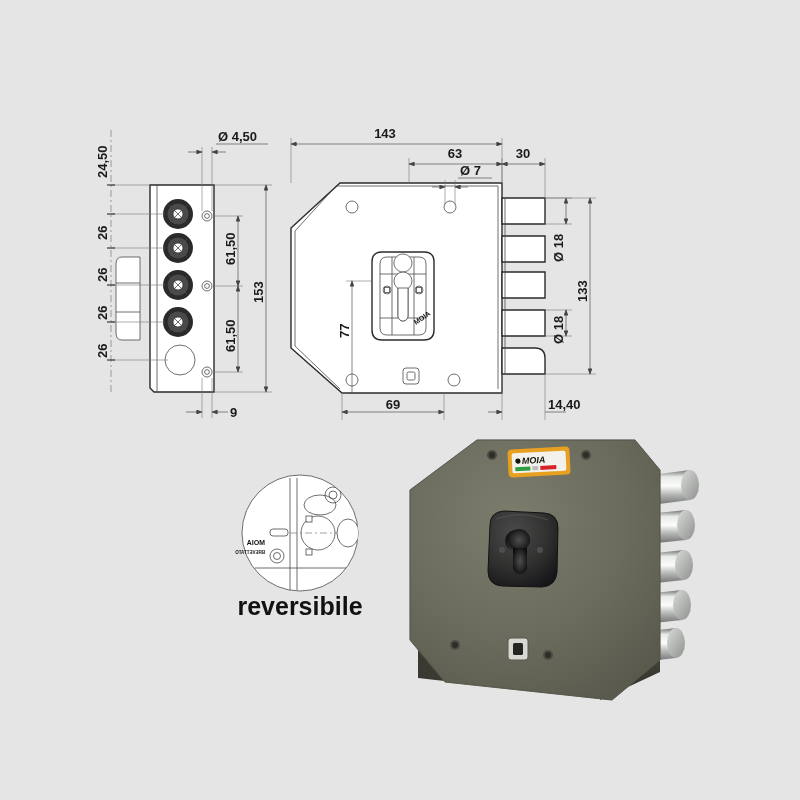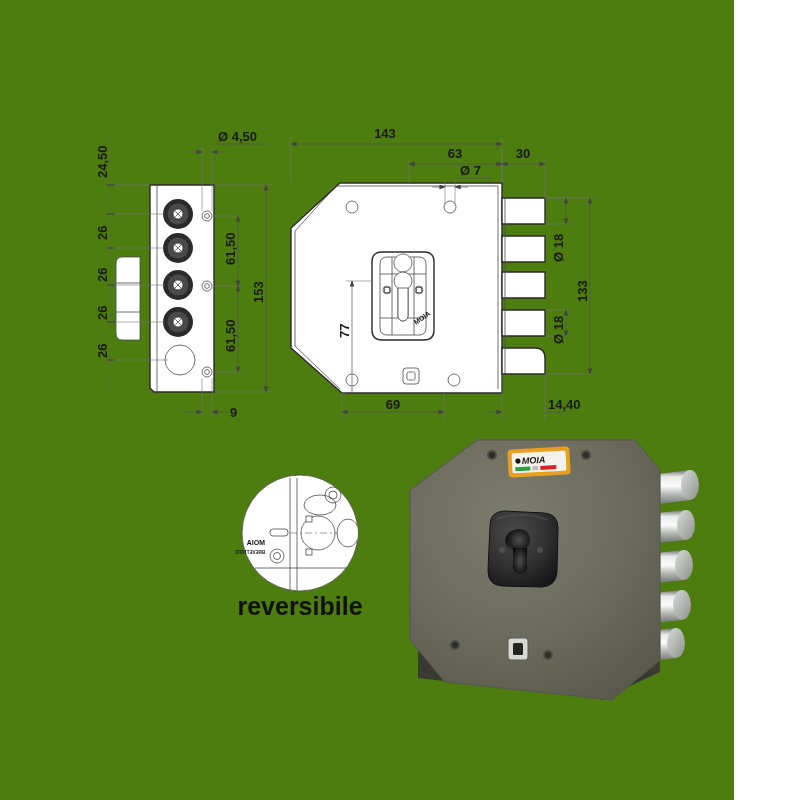--- a/index.html
+++ b/index.html
@@ -2,23 +2,23 @@
 <html><head>
 <meta charset="utf-8">
 <style>
   html, body {
     margin: 0;
     padding: 0;
     background: #ffffff;
   }
   #page {
     position: relative;
-    width: 734px;
+    width: 800px;
     height: 800px;
-    background: #4d7c0f;
+    background: #e5e5e5;
     font-family: "Liberation Sans", sans-serif;
     overflow: hidden;
   }
   .svg-layer {
     position: absolute;
     left: 0;
     top: 0;
     width: 800px;
     height: 800px;
   }

